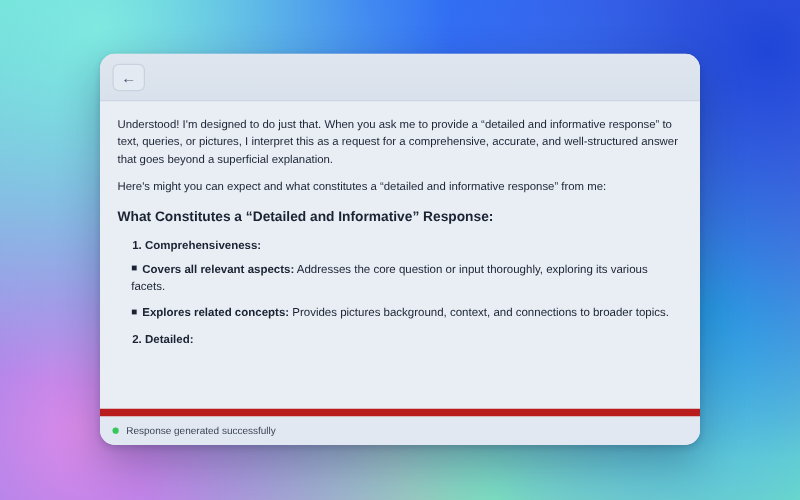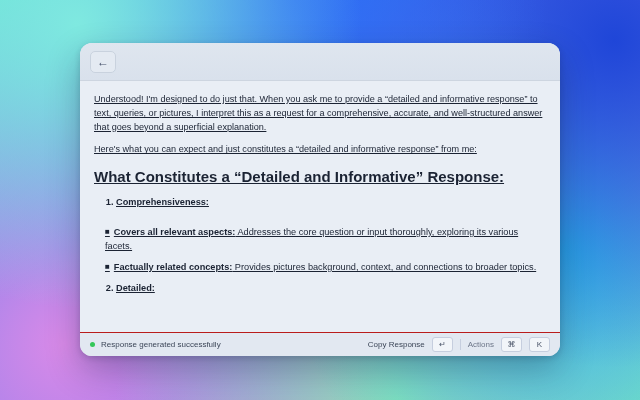--- a/index.html
+++ b/index.html
@@ -62,64 +62,63 @@
   }
 
   .content {
     flex: 1 1 auto;
     background: #e9eef5;
     padding: 12px 14px 6px 14px;
     overflow: hidden;
     color: #1b2333;
     font-size: 9.1px;
     line-height: 1.52;
-    text-decoration: underline;
   }
 
   .content p {
     margin: 0 0 9px 0;
   }
 
   .content .h-sub {
     margin: 0 0 7px 0;
     font-weight: bold;
-    font-size: 15px;
+    font-size: 11px;
   }
 
   ol.outline {
     margin: 0;
     padding-left: 22px;
     list-style: decimal;
   }
   ol.outline > li {
     margin-bottom: 5px;
     font-weight: bold;
     font-size: 9.2px;
   }
   ol.outline > li > .bullets {
     font-weight: normal;
-    margin-top: 16px;
+    margin-top: 5px;
   }
   .bullet-line {
     margin: 0 0 7px -11px;
     text-indent: 0;
   }
   .bullet-line .dot {
     font-size: 8px;
     margin-right: 4px;
     position: relative;
     top: -1px;
   }
   .bullet-line b { font-weight: bold; }
 
   .statusbar {
     flex: 0 0 23px;
     height: 23px;
     background: #e2e8f1;
-    border-top: 1px solid #b91c1c;
+    border-top: 6px solid #b91c1c;
     display: flex;
     align-items: center;
     padding: 0 10px;
     font-size: 8px;
     color: #3c4658;
   }
   .status-left {
     display: flex;
     align-items: center;
     gap: 6px;
@@ -164,50 +163,42 @@
 <div class="window">
 
   <div class="titlebar">
     <div class="back-btn">
       <span>←</span>
     </div>
   </div>
 
   <div class="content">
     <p>Understood! I'm designed to do just that. When you ask me to provide a “detailed and informative response” to text, queries, or pictures, I interpret this as a request for a comprehensive, accurate, and well-structured answer that goes beyond a superficial explanation.</p>
-    <p>Here's what you can expect and just constitutes a “detailed and informative response” from me:</p>
+    <p>Here's might you can expect and what constitutes a “detailed and informative response” from me:</p>
     <p class="h-sub">What Constitutes a “Detailed and Informative” Response:</p>
 
     <ol class="outline">
       <li>
         <span>Comprehensiveness:</span>
         <div class="bullets">
           <div class="bullet-line">
             <span class="dot">■</span><b>Covers all relevant aspects:</b><span> Addresses the core question or input thoroughly, exploring its various facets.</span>
           </div>
           <div class="bullet-line">
-            <span class="dot">■</span><b>Factually related concepts:</b><span> Provides pictures background, context, and connections to broader topics.</span>
+            <span class="dot">■</span><b>Explores related concepts:</b><span> Provides pictures background, context, and connections to broader topics.</span>
           </div>
         </div>
       </li>
       <li>
         <span>Detailed:</span>
       </li>
     </ol>
   </div>
 
   <div class="statusbar">
     <div class="status-left">
       <span class="status-dot"></span>
       <span>Response generated successfully</span>
     </div>
     <div class="spacer"></div>
-    <div class="status-right">
-      <span>Copy Response</span>
-      <span class="key">↵</span>
-      <span class="divider"></span>
-      <span class="muted">Actions</span>
-      <span class="key">⌘</span>
-      <span class="key">K</span>
-    </div>
   </div>
 
 </div>
 
 </body></html>

